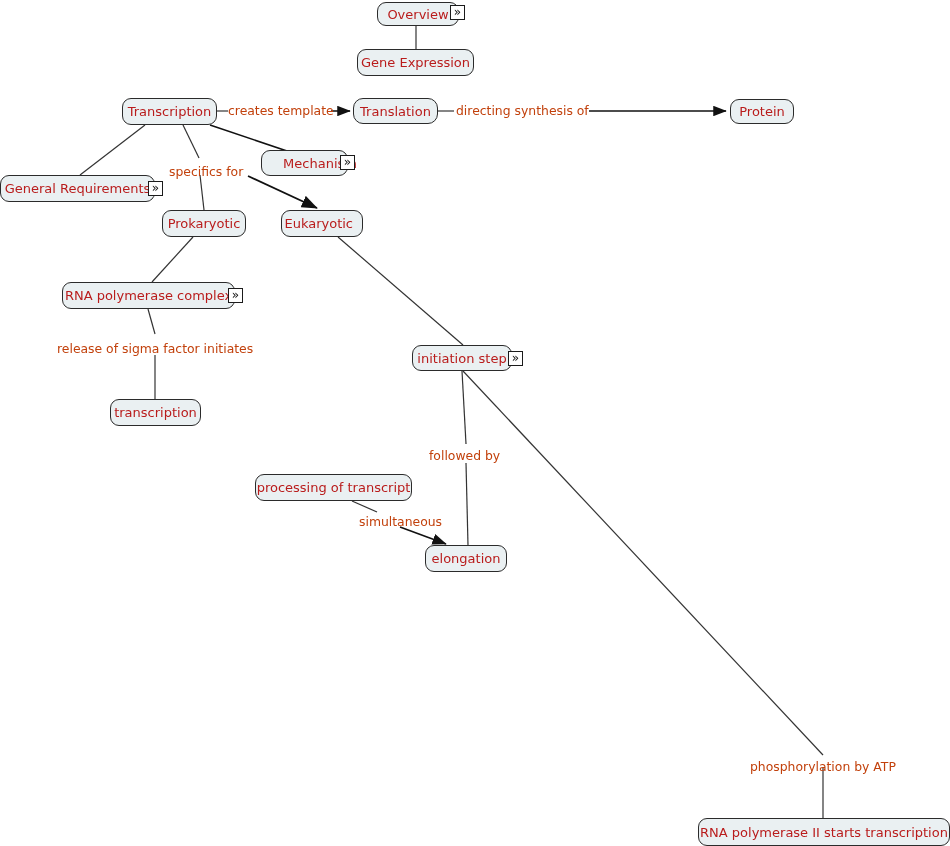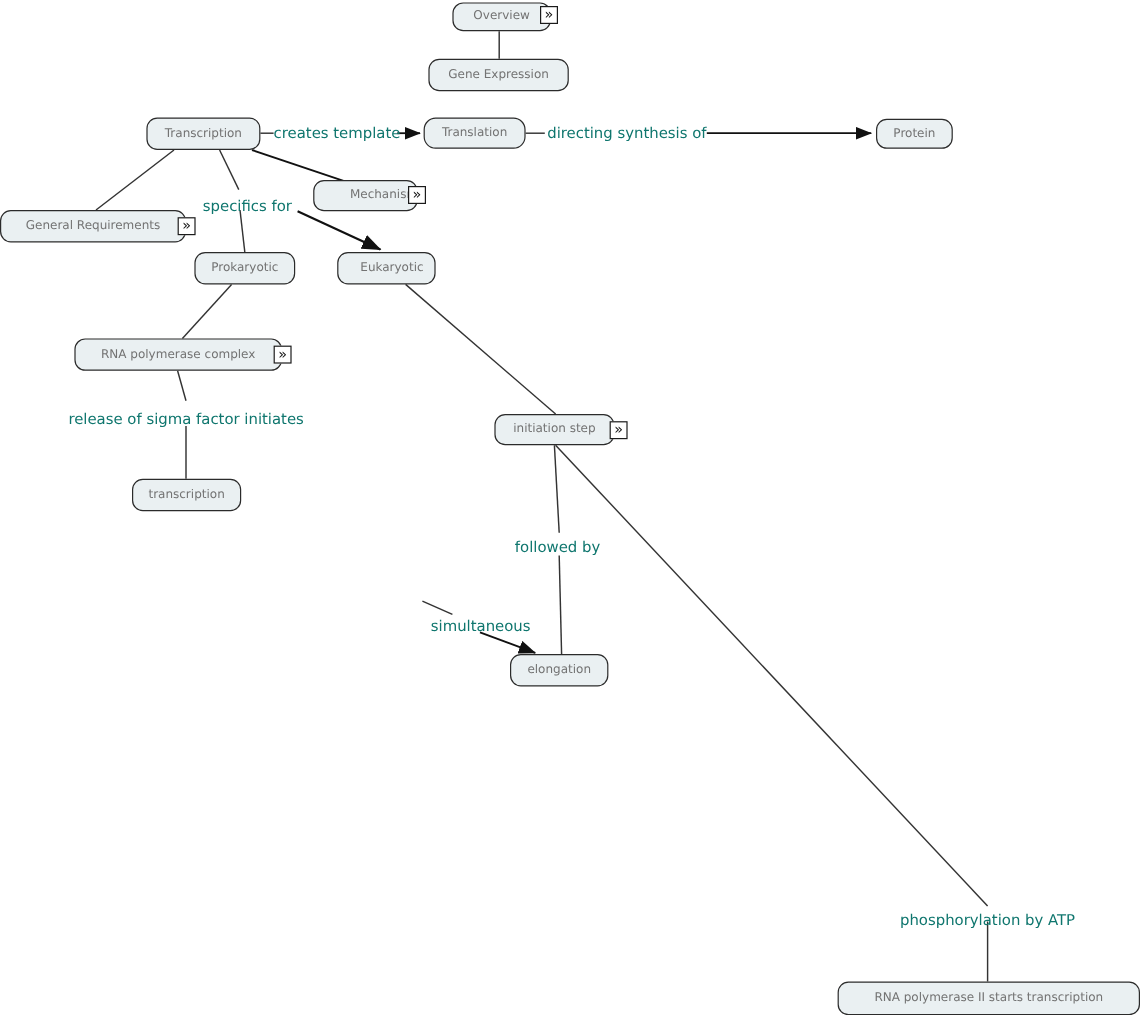--- a/index.html
+++ b/index.html
@@ -27,22 +27,22 @@
     width: 950px;
     height: 846px;
     pointer-events: none;
   }
   .node {
     position: absolute;
     box-sizing: border-box;
     background: #eaf0f2;
     border: 1.4px solid #2b2b2b;
     border-radius: 9px;
-    color: #737373;
-    font-size: 10px;
+    color: #b91c1c;
+    font-size: 13px;
     line-height: 1;
     display: flex;
     align-items: center;
     justify-content: center;
     white-space: nowrap;
     padding: 0 9px;
     height: 26px;
     z-index: 3;
   }
   .badge {
@@ -55,21 +55,21 @@
     color: #111111;
     font-size: 12px;
     line-height: 13px;
     text-align: center;
     font-family: "DejaVu Sans", "Liberation Sans", sans-serif;
     z-index: 5;
     overflow: hidden;
   }
   .link-label {
     position: absolute;
-    color: #0f766e;
+    color: #c2410c;
     font-size: 12.4px;
     line-height: 1;
     white-space: nowrap;
     background: transparent;
     z-index: 4;
   }
 </style>
 </head>
 <body>
 
@@ -171,20 +171,23 @@
     <span>transcription</span>
   </div>
 
   <div class="node" style="left:412px; top:345px; width:100px; height:26px;">
     <span>initiation step</span>
   </div>
   <div class="badge" style="left:508px; top:351px;">
     <span>»</span>
   </div>
 
+  <div class="node" style="left:255px; top:474px; width:157px; height:27px;">
+    <span>processing of transcript</span>
+  </div>
 
   <div class="node" style="left:425px; top:545px; width:82px; height:27px;">
     <span>elongation</span>
   </div>
 
   <div class="node" style="left:698px; top:818px; width:252px; height:28px;">
     <span>RNA polymerase II starts transcription</span>
   </div>
 
   <div class="link-label" style="left:228px; top:105px;">creates template</div>

